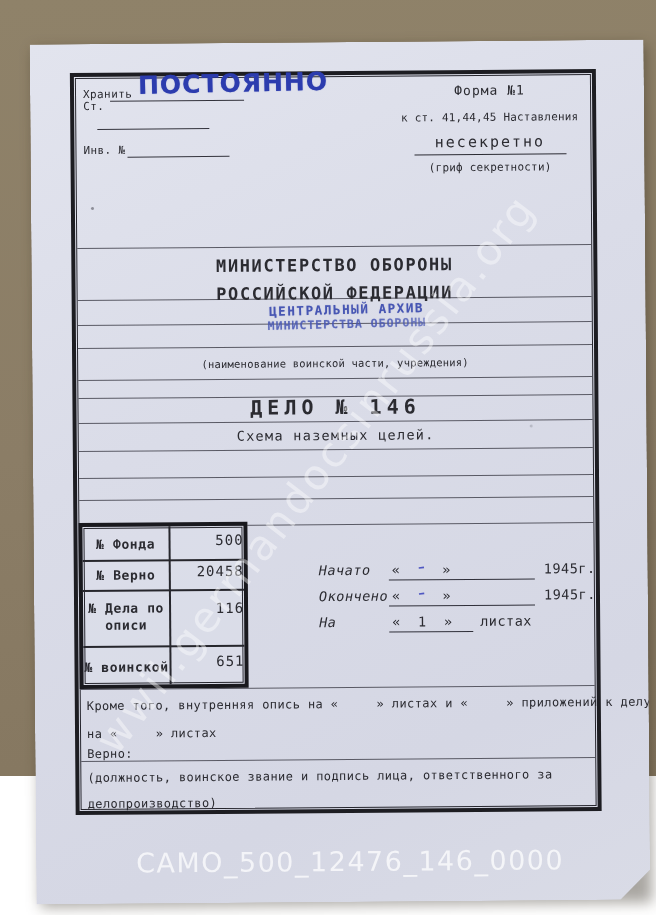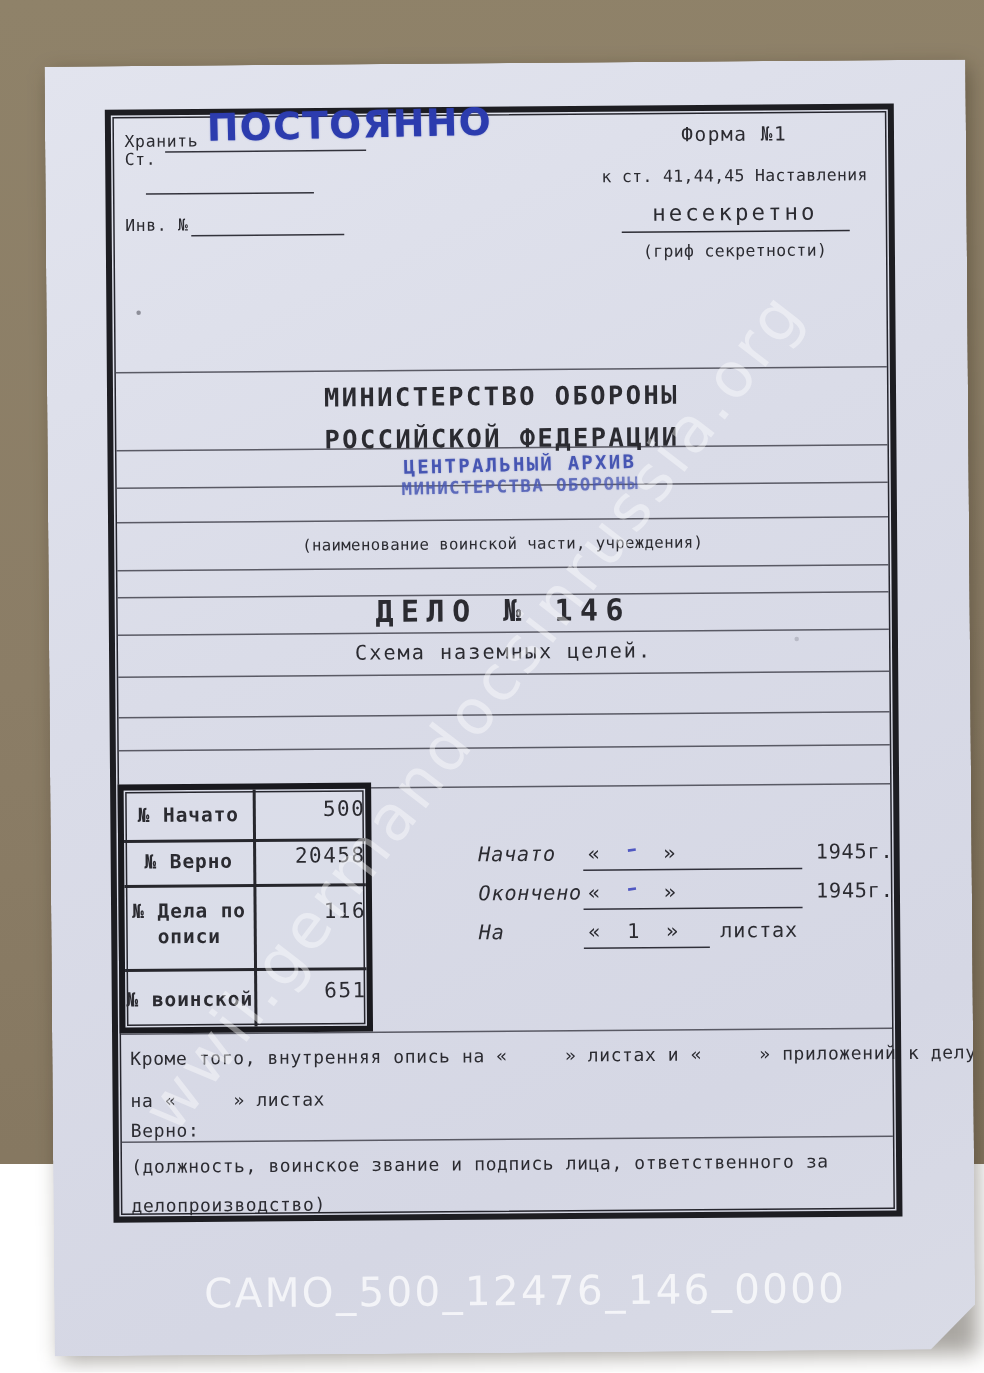--- a/index.html
+++ b/index.html
@@ -144,21 +144,21 @@
     <div class="centered unit-cap">(наименование воинской части, учреждения)</div>
     <div class="centered case-no">ДЕЛО № 146</div>
     <div class="centered case-subj">Схема наземных целей.</div>
 
     <div class="reg-table">
       <div class="reg-h" style="top:33px"></div>
       <div class="reg-h" style="top:63px"></div>
       <div class="reg-h" style="top:119px"></div>
       <div class="reg-v"></div>
     </div>
-    <div class="reg-label" style="top:492px">№ Начато</div>
+    <div class="reg-label" style="top:492px">№ Фонда</div>
     <div class="reg-value" style="top:489px">500</div>
     <div class="reg-label" style="top:523px">№ Верно</div>
     <div class="reg-value" style="top:520px">20458</div>
     <div class="reg-label" style="top:556px">№ Дела по описи</div>
     <div class="reg-value" style="top:557px">116</div>
     <div class="reg-label" style="top:615px">№ воинской</div>
     <div class="reg-value" style="top:610px">651</div>
 
     <div class="date-row" style="top:520px">
       <span class="lbl">Начато</span>

